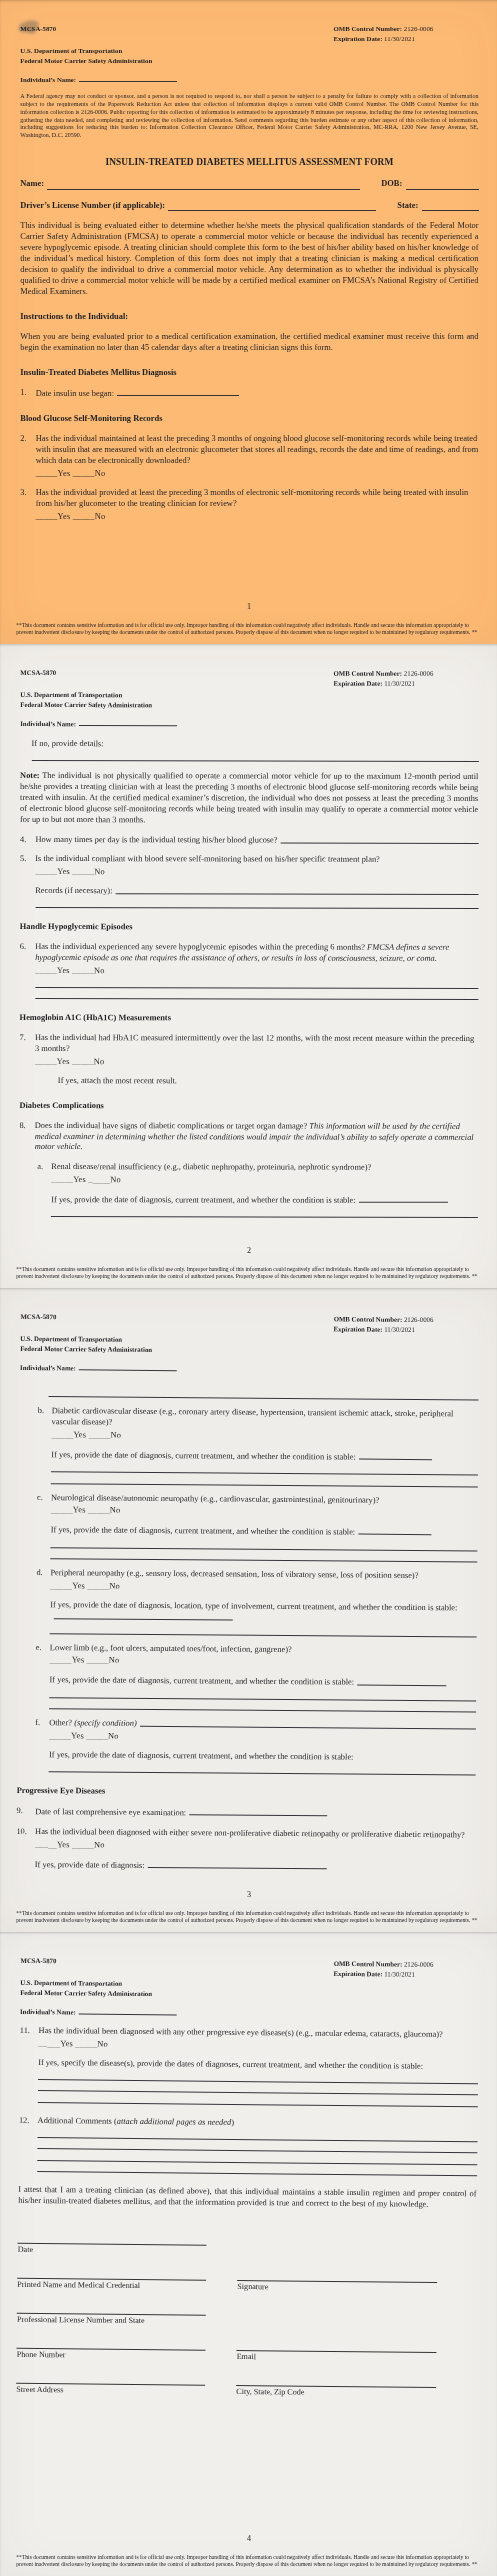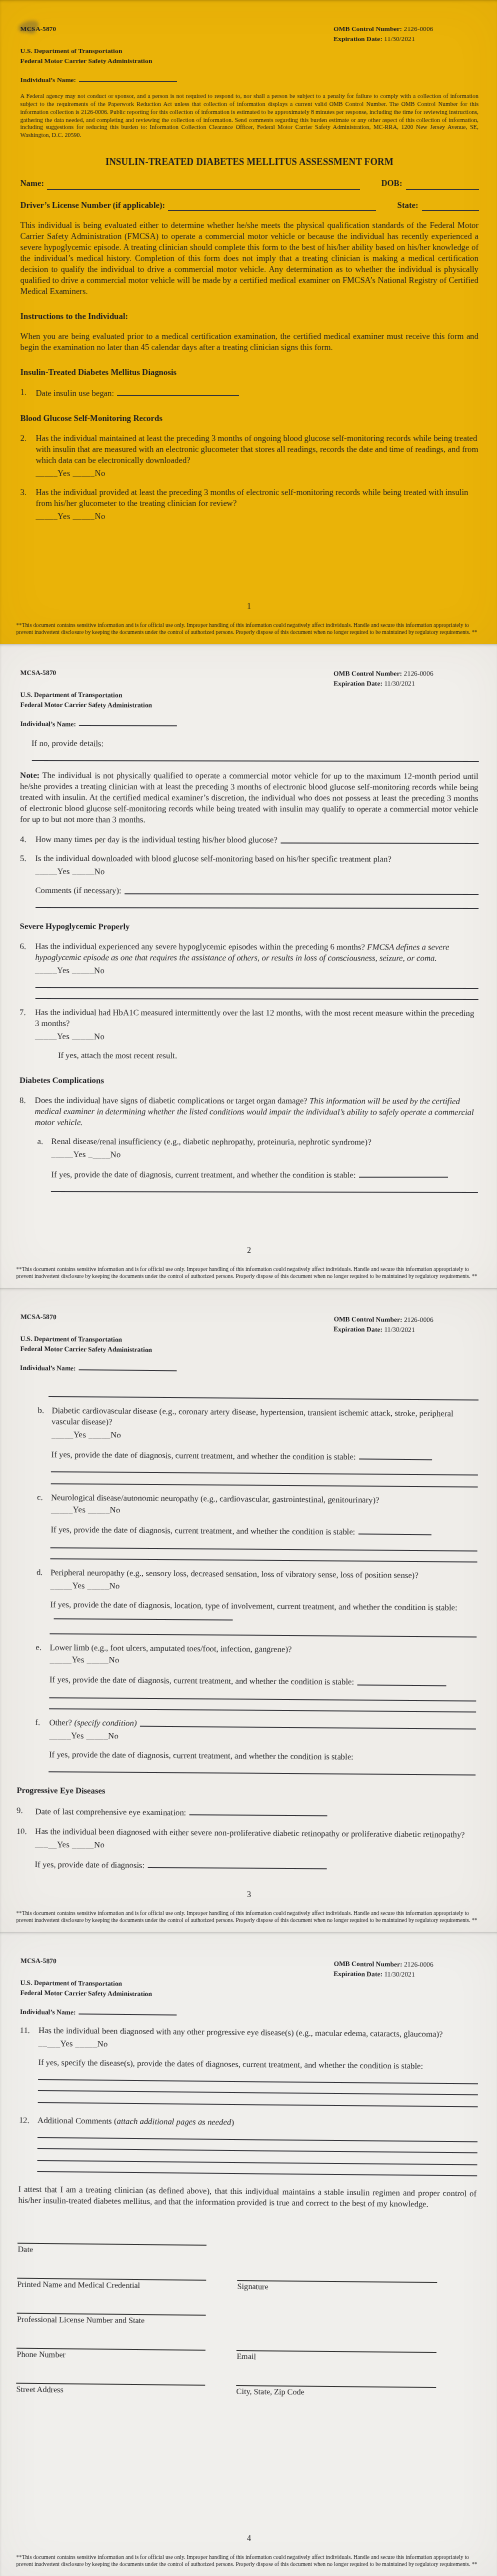--- a/index.html
+++ b/index.html
@@ -1,20 +1,20 @@
 <!DOCTYPE html>
 <html style="font-size:13px"><head>
 <meta charset="utf-8">
 <style>
   * { margin:0; padding:0; box-sizing:border-box; }
   html,body { width:498px; }
   body { background:#b9b6b0; font-family:"Liberation Serif", serif; }
 
   .page { width:498px; height:644px; position:relative; overflow:hidden;
-          background:#eab308; color:#1e1e21;
+          background:#fdba74; color:#1e1e21;
           box-shadow: inset 0 1.6px 3.3px -1.6px rgba(0,0,0,.35), inset 0 0 49px rgba(70,60,40,.05); }
   .page.p2 { background:#f1efeb;padding-left:48px; }
   .page.p3 { background:#efedE9; }
   .page.p4 { background:#f0efec; }
 
   .content { position:absolute; inset:0; padding:24.4px 19.5px 0 20.3px;
              font-size:8.4px; line-height:1.3; }
   .tilt-a { transform:rotate(0.12deg); transform-origin:33px 49px; }
   .tilt-b { transform:rotate(0.45deg); transform-origin:33px 49px; }
   .tilt-c { transform:rotate(0.55deg); transform-origin:33px 49px; }
@@ -174,44 +174,45 @@
       <span class="qn">4.</span>
       <div class="qb" style="display:flex;">
         <span style="white-space:normal;text-align:right;">How many times per day is the individual testing his/her blood glucose?</span>
         <span class="fill grow"></span>
       </div>
     </div>
 
     <div class="q">
       <span class="qn">5.</span>
       <div class="qb">
-        <div>Is the individual downloaded with blood glucose self-monitoring based on his/her specific treatment plan?</div>
+        <div>Is the individual compliant with blood severe self-monitoring based on his/her specific treatment plan?</div>
         <div class="yesno">_____Yes _____No</div>
         <div class="ifyes" style="display:flex;">
-          <span>Comments (if necessary):</span>
+          <span>Records (if necessary):</span>
           <span class="fill grow"></span>
         </div>
         <div class="wline"></div>
       </div>
     </div>
 
-    <div class="h">Severe Hypoglycemic Properly</div>
+    <div class="h">Handle Hypoglycemic Episodes</div>
     <div class="q">
       <span class="qn">6.</span>
       <div class="qb">
         <div>
           <span>Has the individual experienced any severe hypoglycemic episodes within the preceding 6 months?</span>
           <span class="i">FMCSA defines a severe hypoglycemic episode as one that requires the assistance of others, or results in loss of consciousness, seizure, or coma.</span>
         </div>
         <div class="yesno">_____Yes _____No</div>
         <div class="wline"></div>
         <div class="wline"></div>
       </div>
     </div>
 
+    <div class="h">Hemoglobin A1C (HbA1C) Measurements</div>
     <div class="q">
       <span class="qn">7.</span>
       <div class="qb">
         <div>Has the individual had HbA1C measured intermittently over the last 12 months, with the most recent measure within the preceding 3 months?</div>
         <div class="yesno">_____Yes _____No</div>
         <div class="ifyes" style="margin-left:23px;">If yes, attach the most recent result.</div>
       </div>
     </div>
 
     <div class="h">Diabetes Complications</div>

